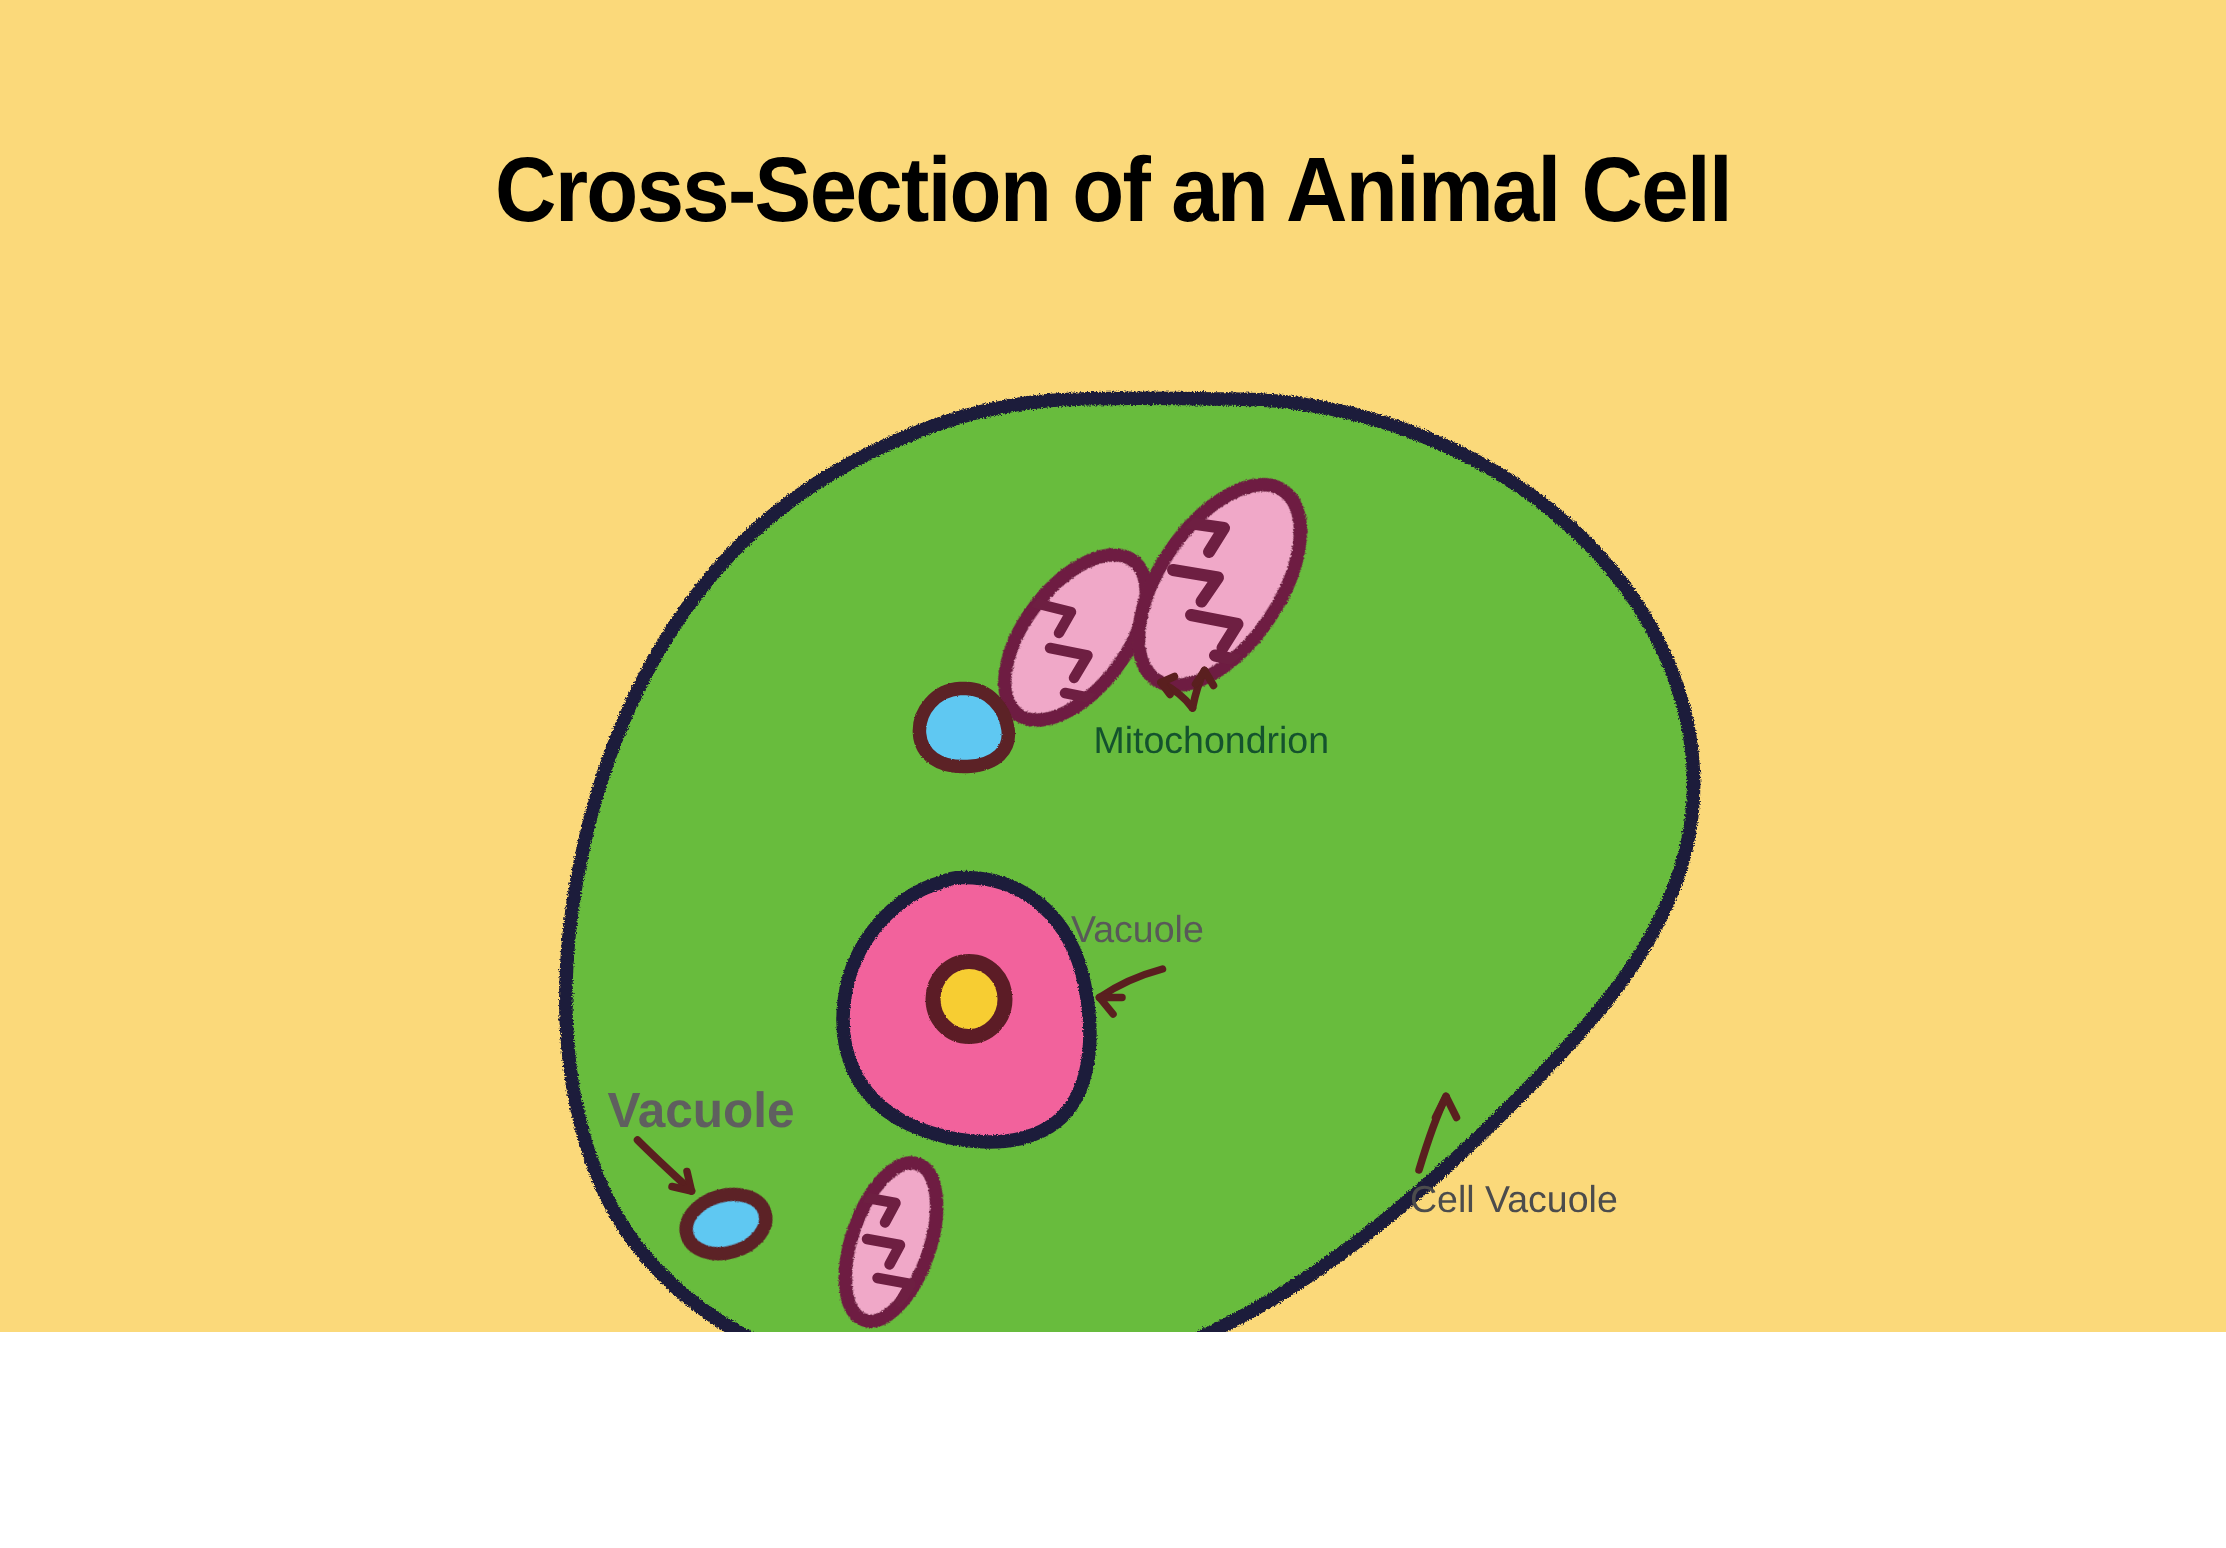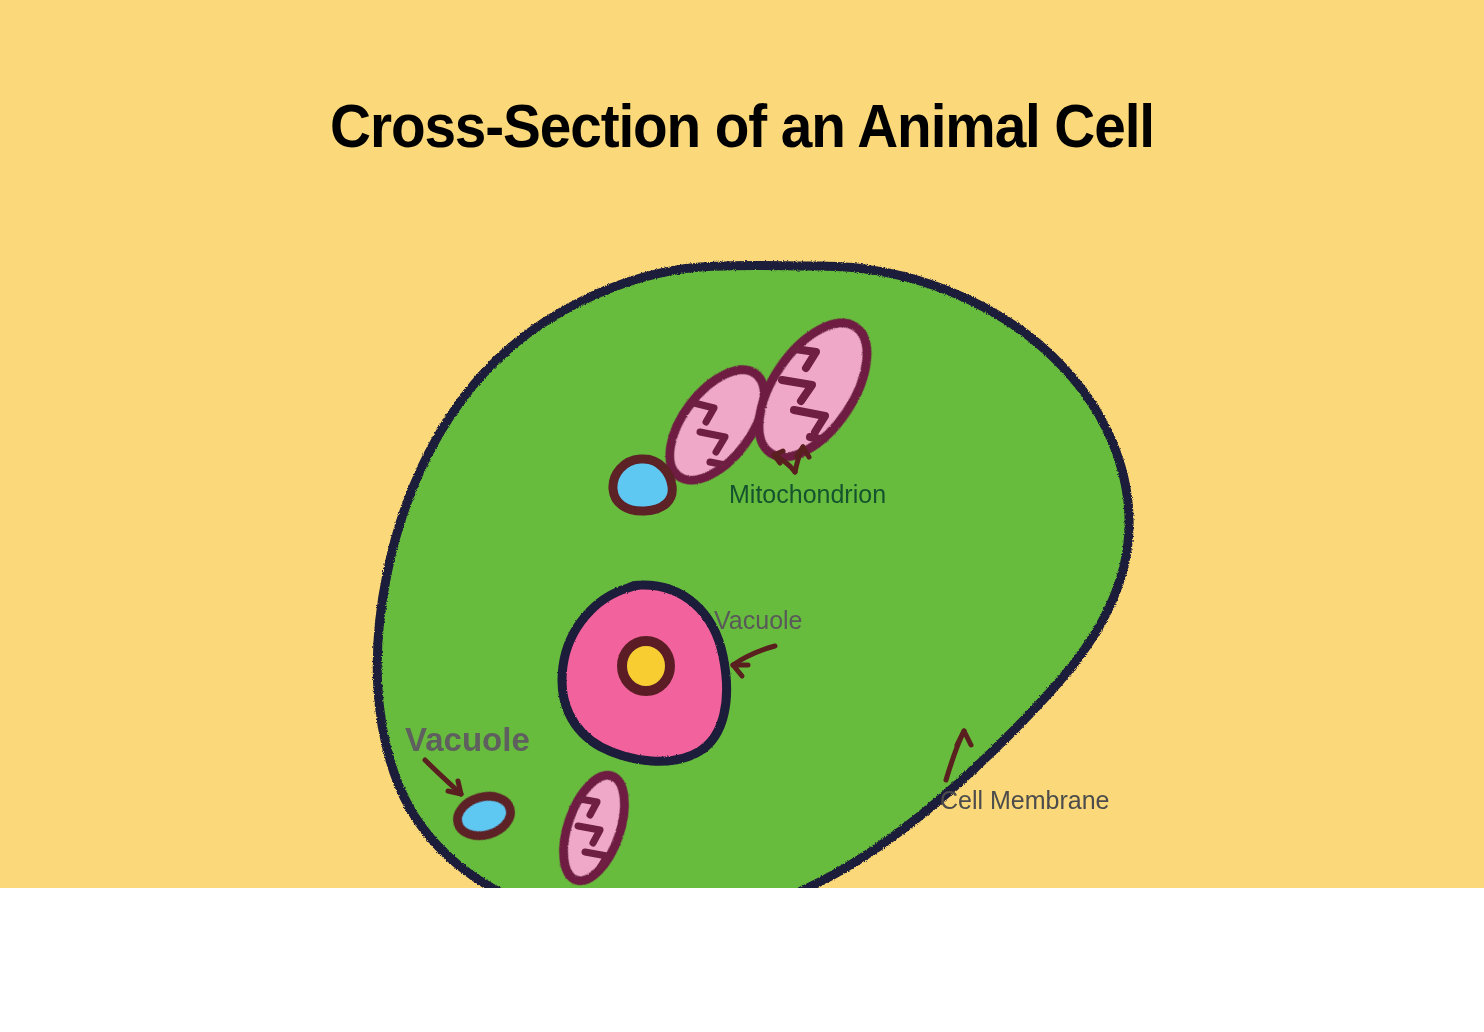--- a/index.html
+++ b/index.html
@@ -200,15 +200,15 @@
 
     <g stroke="#5a1f1f" stroke-width="5" fill="none" stroke-linecap="round" stroke-linejoin="round">
       <path d="M 946,780 C 952,760 957,745 964,731"></path>
       <path d="M 964,731 L 957,745 M 964,731 L 971,745"></path>
     </g>
   </svg>
 
   <div class="label" id="label-mitochondrion">Mitochondrion</div>
   <div class="label" id="label-nucleous">Vacuole</div>
   <div class="label" id="label-vacuole">Vacuole</div>
-  <div class="label" id="label-cell-membrane">Cell Membrane</div>
+  <div class="label" id="label-cell-membrane">Cell Vacuole</div>
 
 </div>
 
 </body></html>

